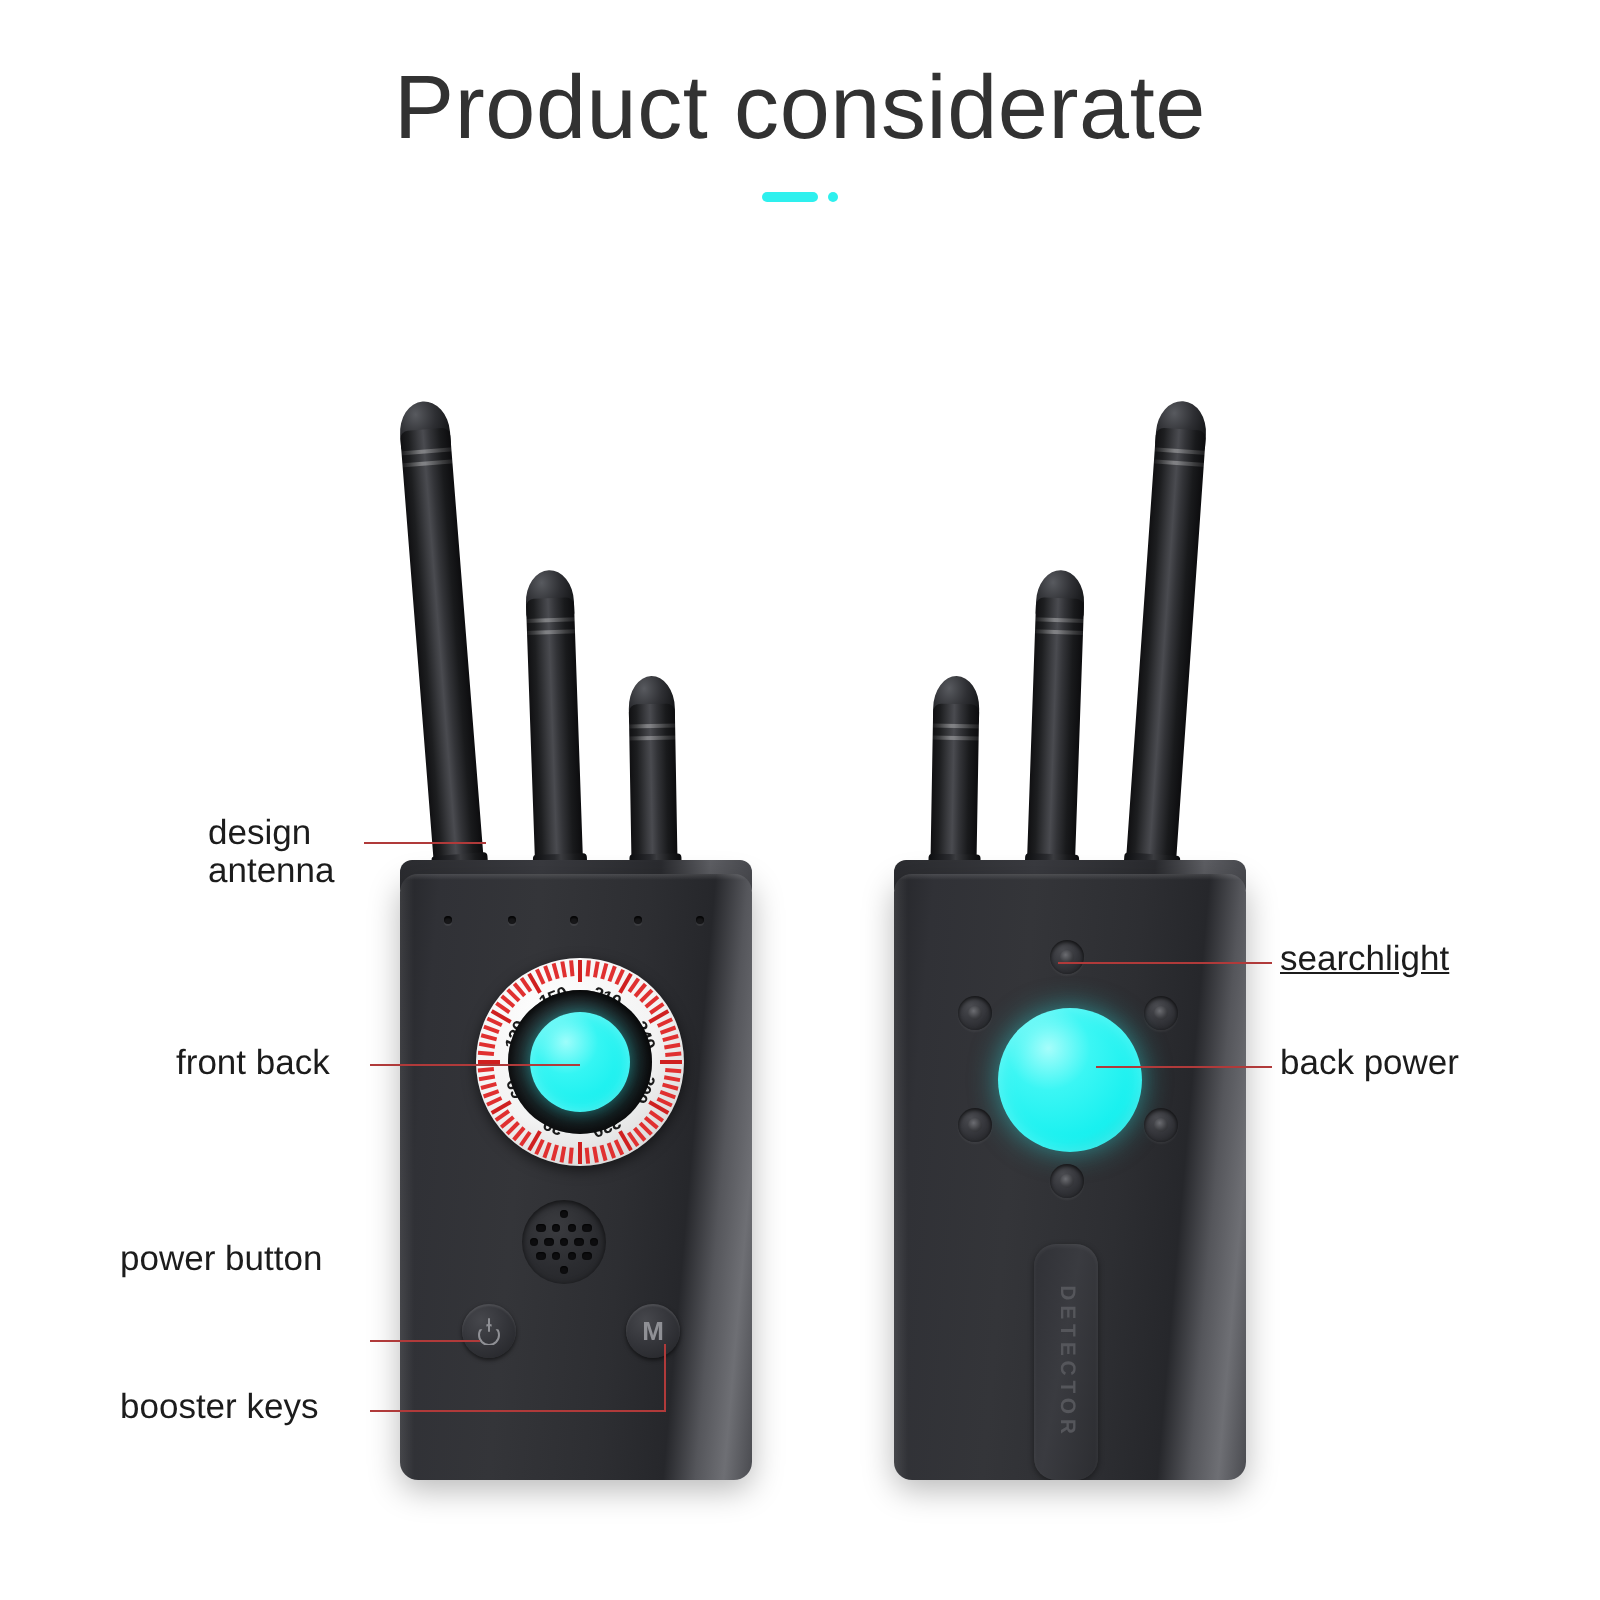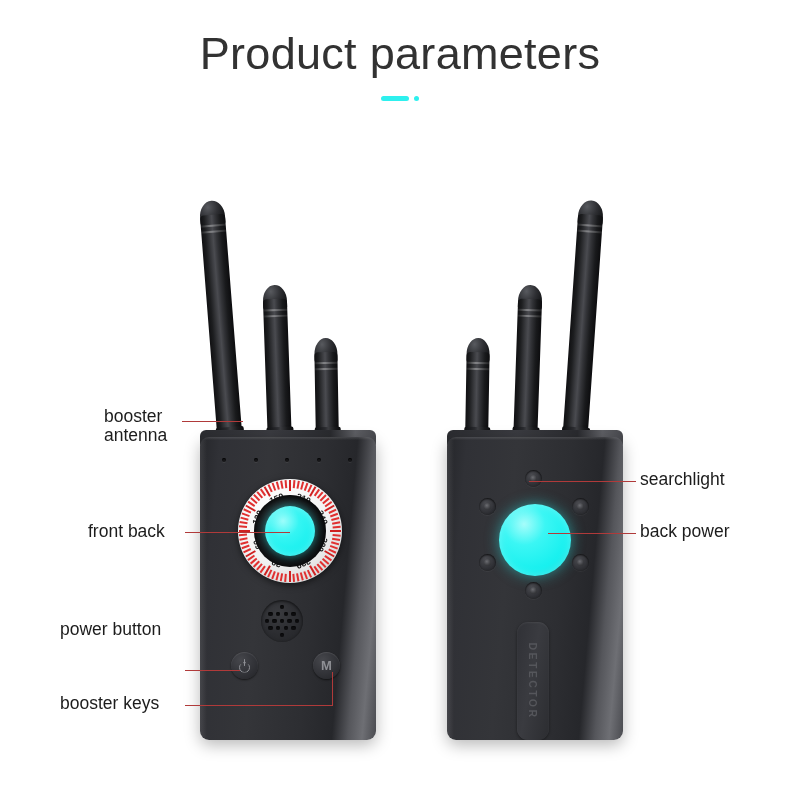--- a/index.html
+++ b/index.html
@@ -320,21 +320,21 @@
     background: #b03a3a;
     height: 1.3px;
   }
   .lead-line.vert { width: 1.3px; height: auto; }
 </style>
 </head>
 <body>
 
 <div id="page">
 
-  <div class="page-title">Product parameters</div>
+  <div class="page-title">Product considerate</div>
 
   <div class="divider-wrap">
     <div class="divider-bar"></div>
     <div class="divider-dot"></div>
   </div>
 
 
   <div class="device" style="left:196px; top:190px; width:190px; height:560px;">
 
     <div class="antenna" style="left:22px; top:10px; width:25px; height:245px; transform:rotate(-4.5deg);">
@@ -557,42 +557,42 @@
       <div class="screw" style="left:125px; top:117px;"></div>
       <div class="screw" style="left:78px; top:145px;"></div>
 
       <div class="battery-cover" style="left:70px; top:185px; width:32px; height:118px;">
         <span class="battery-label">DETECTOR</span>
       </div>
     </div>
   </div>
 
   <div class="callout-text two-line" style="left:104px; top:407px;">
-    <div>booster</div>
+    <div>design</div>
     <div>antenna</div>
   </div>
   <div class="lead-line" style="left:182px; top:421px; width:61px;"></div>
 
   <div class="callout-text" style="left:88px; top:522px;">
     <div>front back</div>
   </div>
   <div class="lead-line" style="left:185px; top:532px; width:105px;"></div>
 
   <div class="callout-text" style="left:60px; top:620px;">
     <div>power button</div>
   </div>
   <div class="lead-line" style="left:185px; top:670px; width:55px;"></div>
 
   <div class="callout-text" style="left:60px; top:694px;">
     <div>booster keys</div>
   </div>
   <div class="lead-line" style="left:185px; top:705px; width:148px;"></div>
   <div class="lead-line vert" style="left:332px; top:672px; height:34px;"></div>
 
-  <div class="callout-text" style="left:640px; top:470px;">
+  <div class="callout-text" style="left:640px; top:470px;text-decoration:underline;">
     <div>searchlight</div>
   </div>
   <div class="lead-line" style="left:529px; top:481px; width:107px;"></div>
 
   <div class="callout-text" style="left:640px; top:522px;">
     <div>back power</div>
   </div>
   <div class="lead-line" style="left:548px; top:533px; width:88px;"></div>
 
 </div>

